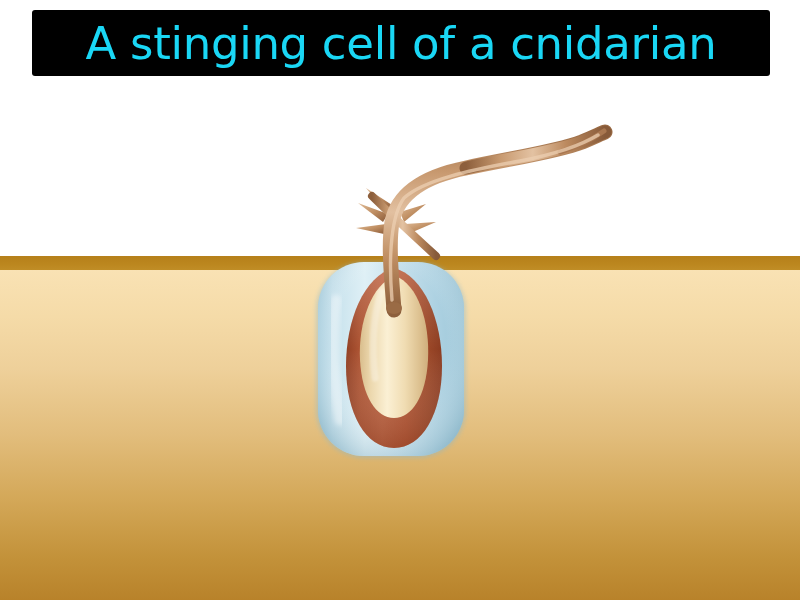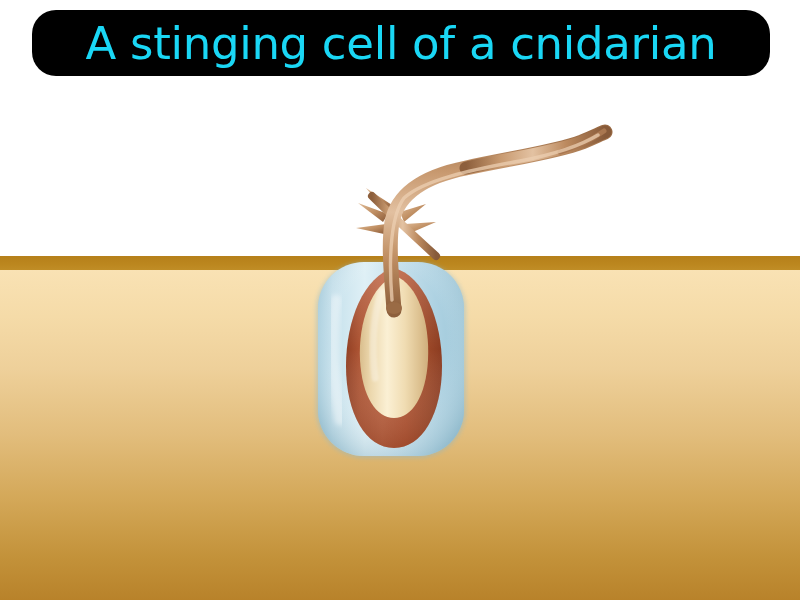--- a/index.html
+++ b/index.html
@@ -49,21 +49,21 @@
   }
 
   
   .banner {
     position: absolute;
     left: 32px;
     top: 10px;
     width: 738px;
     height: 66px;
     background: #000000;
-    border-radius: 24px;
+    border-radius: 3px;
     box-sizing: border-box;
     display: flex;
     align-items: center;
     justify-content: center;
   }
   .banner-text {
     color: #1ad7f5;
     font-family: "DejaVu Sans", "Liberation Sans", sans-serif;
     font-size: 45px;
     font-weight: 400;

